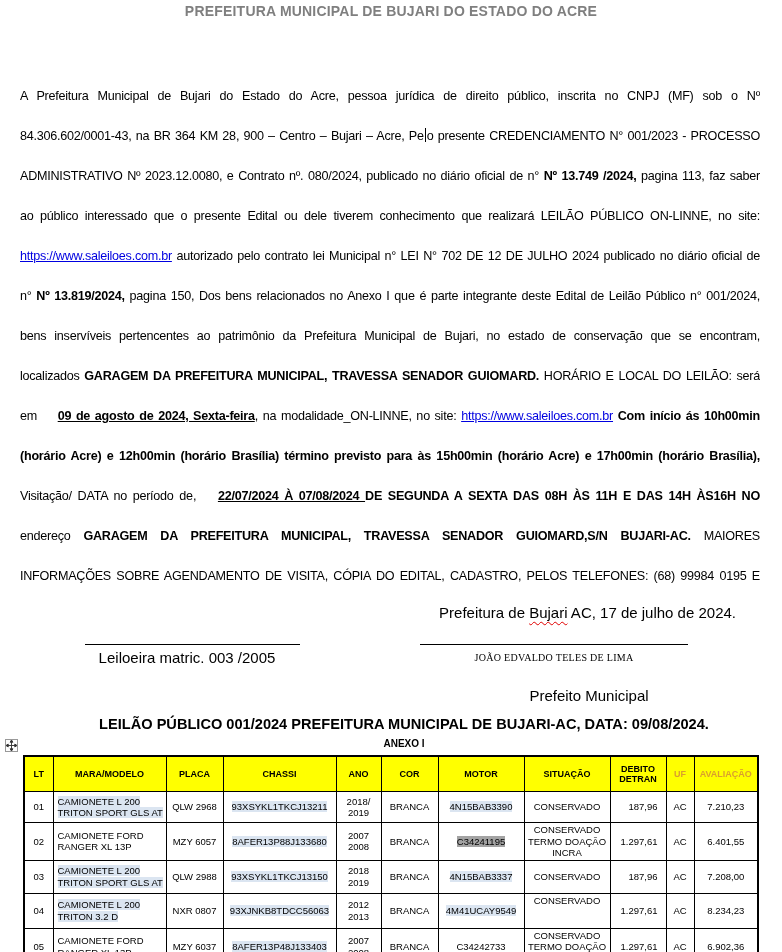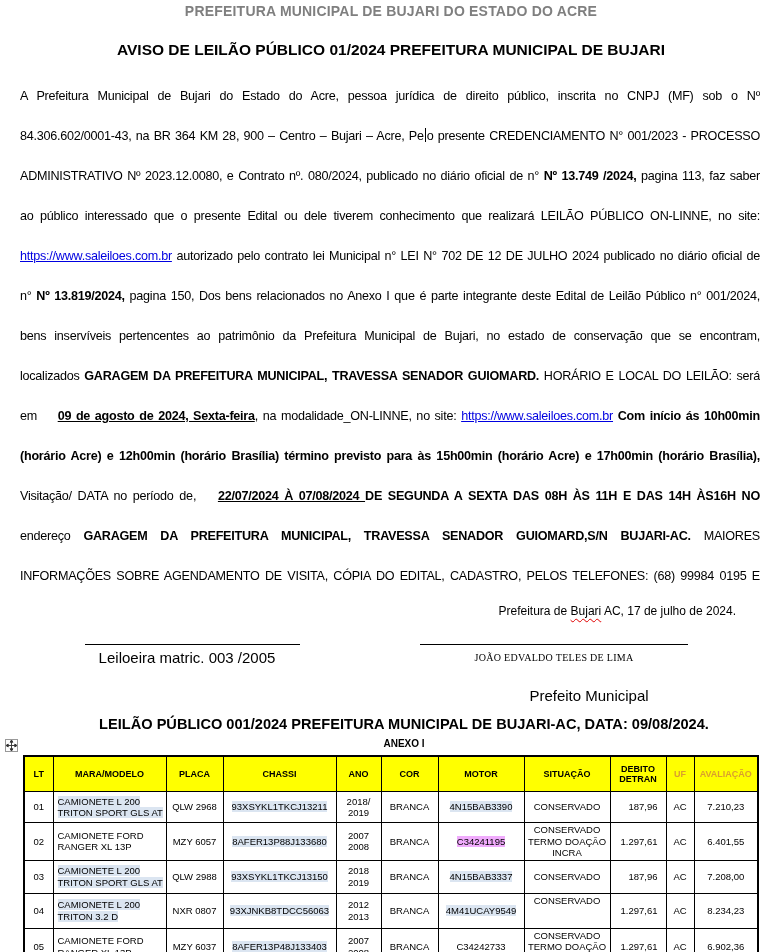--- a/index.html
+++ b/index.html
@@ -12,21 +12,21 @@
   .doc-title{position:absolute;top:41px;left:0;right:0;text-align:center;
     font-size:15.5px;font-weight:bold;}
 
   .body-text{position:absolute;top:76px;left:20px;width:740px;height:522px;overflow:hidden;
     font-size:12.6px;line-height:40px;text-align:justify;letter-spacing:-0.25px;word-spacing:1px;}
   .sg-b{font-weight:bold;}
   .sg-bu{font-weight:bold;text-decoration:underline;margin-left:16px;}
   .sg-link{color:#0000e0;text-decoration:underline;cursor:pointer;}
   .caret{display:inline-block;width:1px;height:14px;background:#000;vertical-align:-2px;margin:0 1px;}
 
-  .date-line{position:absolute;top:604px;right:46px;font-size:12px;}
+  .date-line{position:absolute;top:604px;right:46px;font-size:15px;}
   .misspell{text-decoration:underline wavy #e00000;text-decoration-thickness:1px;text-underline-offset:3px;}
 
   .sig{position:absolute;top:644px;text-align:center;font-size:15px;line-height:18px;}
   .sig .rule{border-top:1.5px solid #000;margin-bottom:4px;}
   .sig-left{left:62px;width:250px;}
   .sig-left .rule{margin-left:23px;margin-right:12px;}
   .sig-right{left:420px;width:268px;}
   .sig-right .name{font-family:"Liberation Serif",serif;font-size:10px;letter-spacing:.3px;}
   .sig-right .role{padding-left:70px;margin-top:20px;}
 
@@ -44,30 +44,29 @@
   table.annex th{background:#ffff00;font-size:9px;font-weight:bold;height:32px;}
   table.annex th.th-muted{color:#d99e2e;}
   table.annex td{font-size:9.5px;text-align:center;vertical-align:middle;white-space:pre-line;line-height:11.5px;}
   table.annex td:nth-child(2){text-align:left;padding-left:4px;}
   table.annex td:nth-child(9){text-align:right;padding-right:8px;}
   table.annex tbody tr{height:33px;}
   table.annex tbody tr:nth-child(1){height:31px;}
   table.annex tbody tr:nth-child(4){height:35px;}
   table.annex tbody tr:nth-child(5){height:34px;}
   .hl-blue{background:#dbe5f1;}
-  .hl-yellow{background:#f0abfc;}
+  .hl-yellow{background:#a3a3a3;}
 </style>
 </head>
 <body>
 
 <div class="page">
 
   <div class="top-header">PREFEITURA MUNICIPAL DE BUJARI DO ESTADO DO ACRE</div>
 
-  <div class="doc-title">AVISO DE LEILÃO PÚBLICO 01/2024 PREFEITURA MUNICIPAL DE BUJARI</div>
 
   <div class="body-text"><span class="">A Prefeitura Municipal de Bujari do Estado do Acre, pessoa jurídica de direito público, inscrita no CNPJ (MF) sob o Nº 84.306.602/0001-43, na BR 364 KM 28, 900 – Centro – Bujari – Acre, Pe</span><span class="caret"></span><span class="">o presente CREDENCIAMENTO N° 001/2023 - PROCESSO ADMINISTRATIVO Nº 2023.12.0080, e Contrato nº. 080/2024,  publicado no diário oficial de n° </span><span class="sg-b">Nº 13.749 /2024,</span><span class=""> pagina 113, faz saber ao público interessado que o presente Edital ou dele tiverem conhecimento que realizará LEILÃO PÚBLICO ON-LINNE, no site: </span><a class="sg-link">https://www.saleiloes.com.br</a><span class="">  autorizado pelo contrato lei Municipal n° LEI N° 702 DE 12 DE JULHO 2024 publicado no diário oficial de n° </span><span class="sg-b">Nº 13.819/2024,</span><span class=""> pagina 150, Dos bens relacionados no Anexo I que é parte integrante deste Edital de Leilão Público n° 001/2024, bens inservíveis pertencentes ao patrimônio da Prefeitura Municipal de Bujari, no estado de conservação que se encontram, localizados </span><span class="sg-b">GARAGEM DA PREFEITURA MUNICIPAL, TRAVESSA SENADOR GUIOMARD.</span><span class=""> HORÁRIO E LOCAL DO LEILÃO: será em </span><span class="sg-bu">09 de agosto de 2024, Sexta-feira</span><span class="">, na modalidade_ON-LINNE, no site: </span><a class="sg-link">https://www.saleiloes.com.br</a><span class="sg-b">  Com início ás 10h00min (horário Acre) e 12h00min (horário Brasília) término previsto para às 15h00min (horário  Acre) e 17h00min (horário Brasília), </span><span class="">Visitação/ DATA no período de, </span><span class="sg-bu">22/07/2024   À 07/08/2024 </span><span class="sg-b">DE SEGUNDA A SEXTA DAS 08H ÀS 11H E DAS 14H ÀS16H NO </span><span class="">endereço </span><span class="sg-b">GARAGEM DA PREFEITURA MUNICIPAL, TRAVESSA SENADOR GUIOMARD,S/N BUJARI-AC.</span><span class=""> MAIORES INFORMAÇÕES   SOBRE AGENDAMENTO DE VISITA, CÓPIA DO EDITAL, CADASTRO, PELOS TELEFONES: (68) 99984 0195 E 99968 9292. Rua Castanha, 21 residencial Bom Sucesso Bairro Floresta Sul  - no horário de 09:00 às 11:30 e das 14:30 às 17:30 h:   Com a Leiloeira ou equipe de leilão site para cadastro: </span></div>
 
   <div class="date-line"><span>Prefeitura de </span><span class="misspell">Bujari</span><span> AC, 17 de julho de 2024.</span></div>
 
   <div class="sig sig-left">
     <div class="rule"></div>
     <div class="role">Leiloeira matric. 003 /2005</div>
   </div>
 

